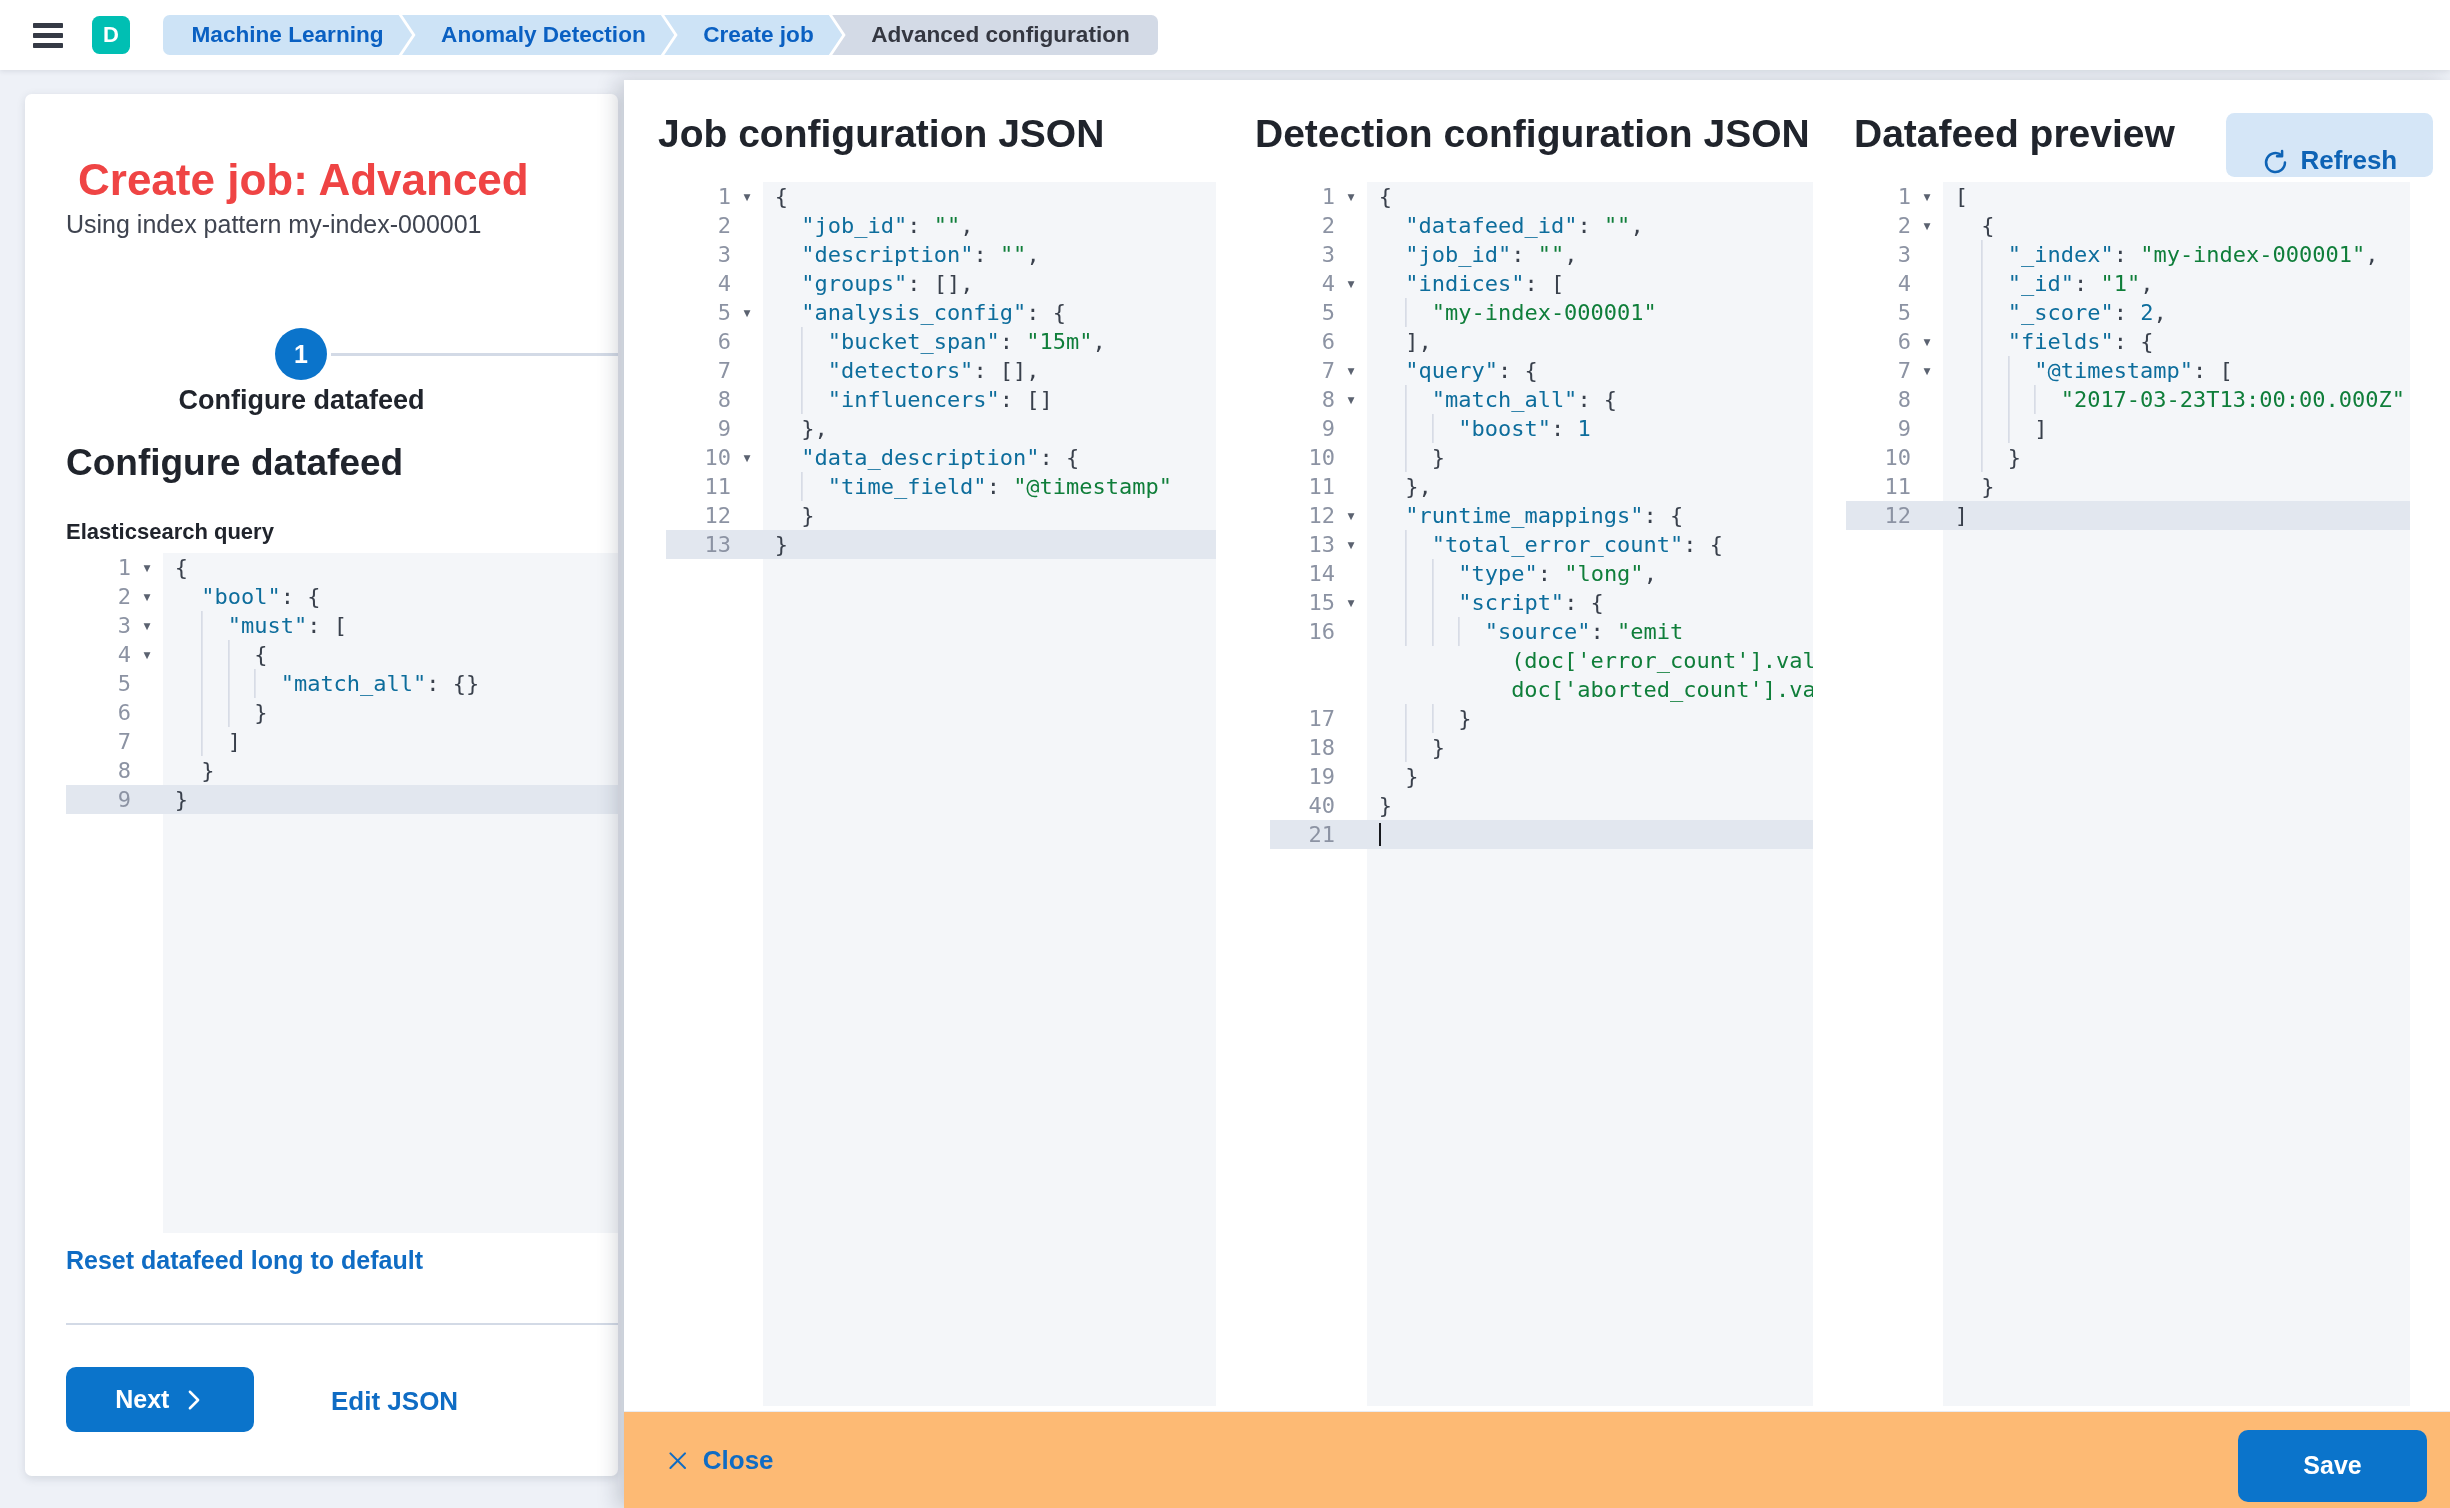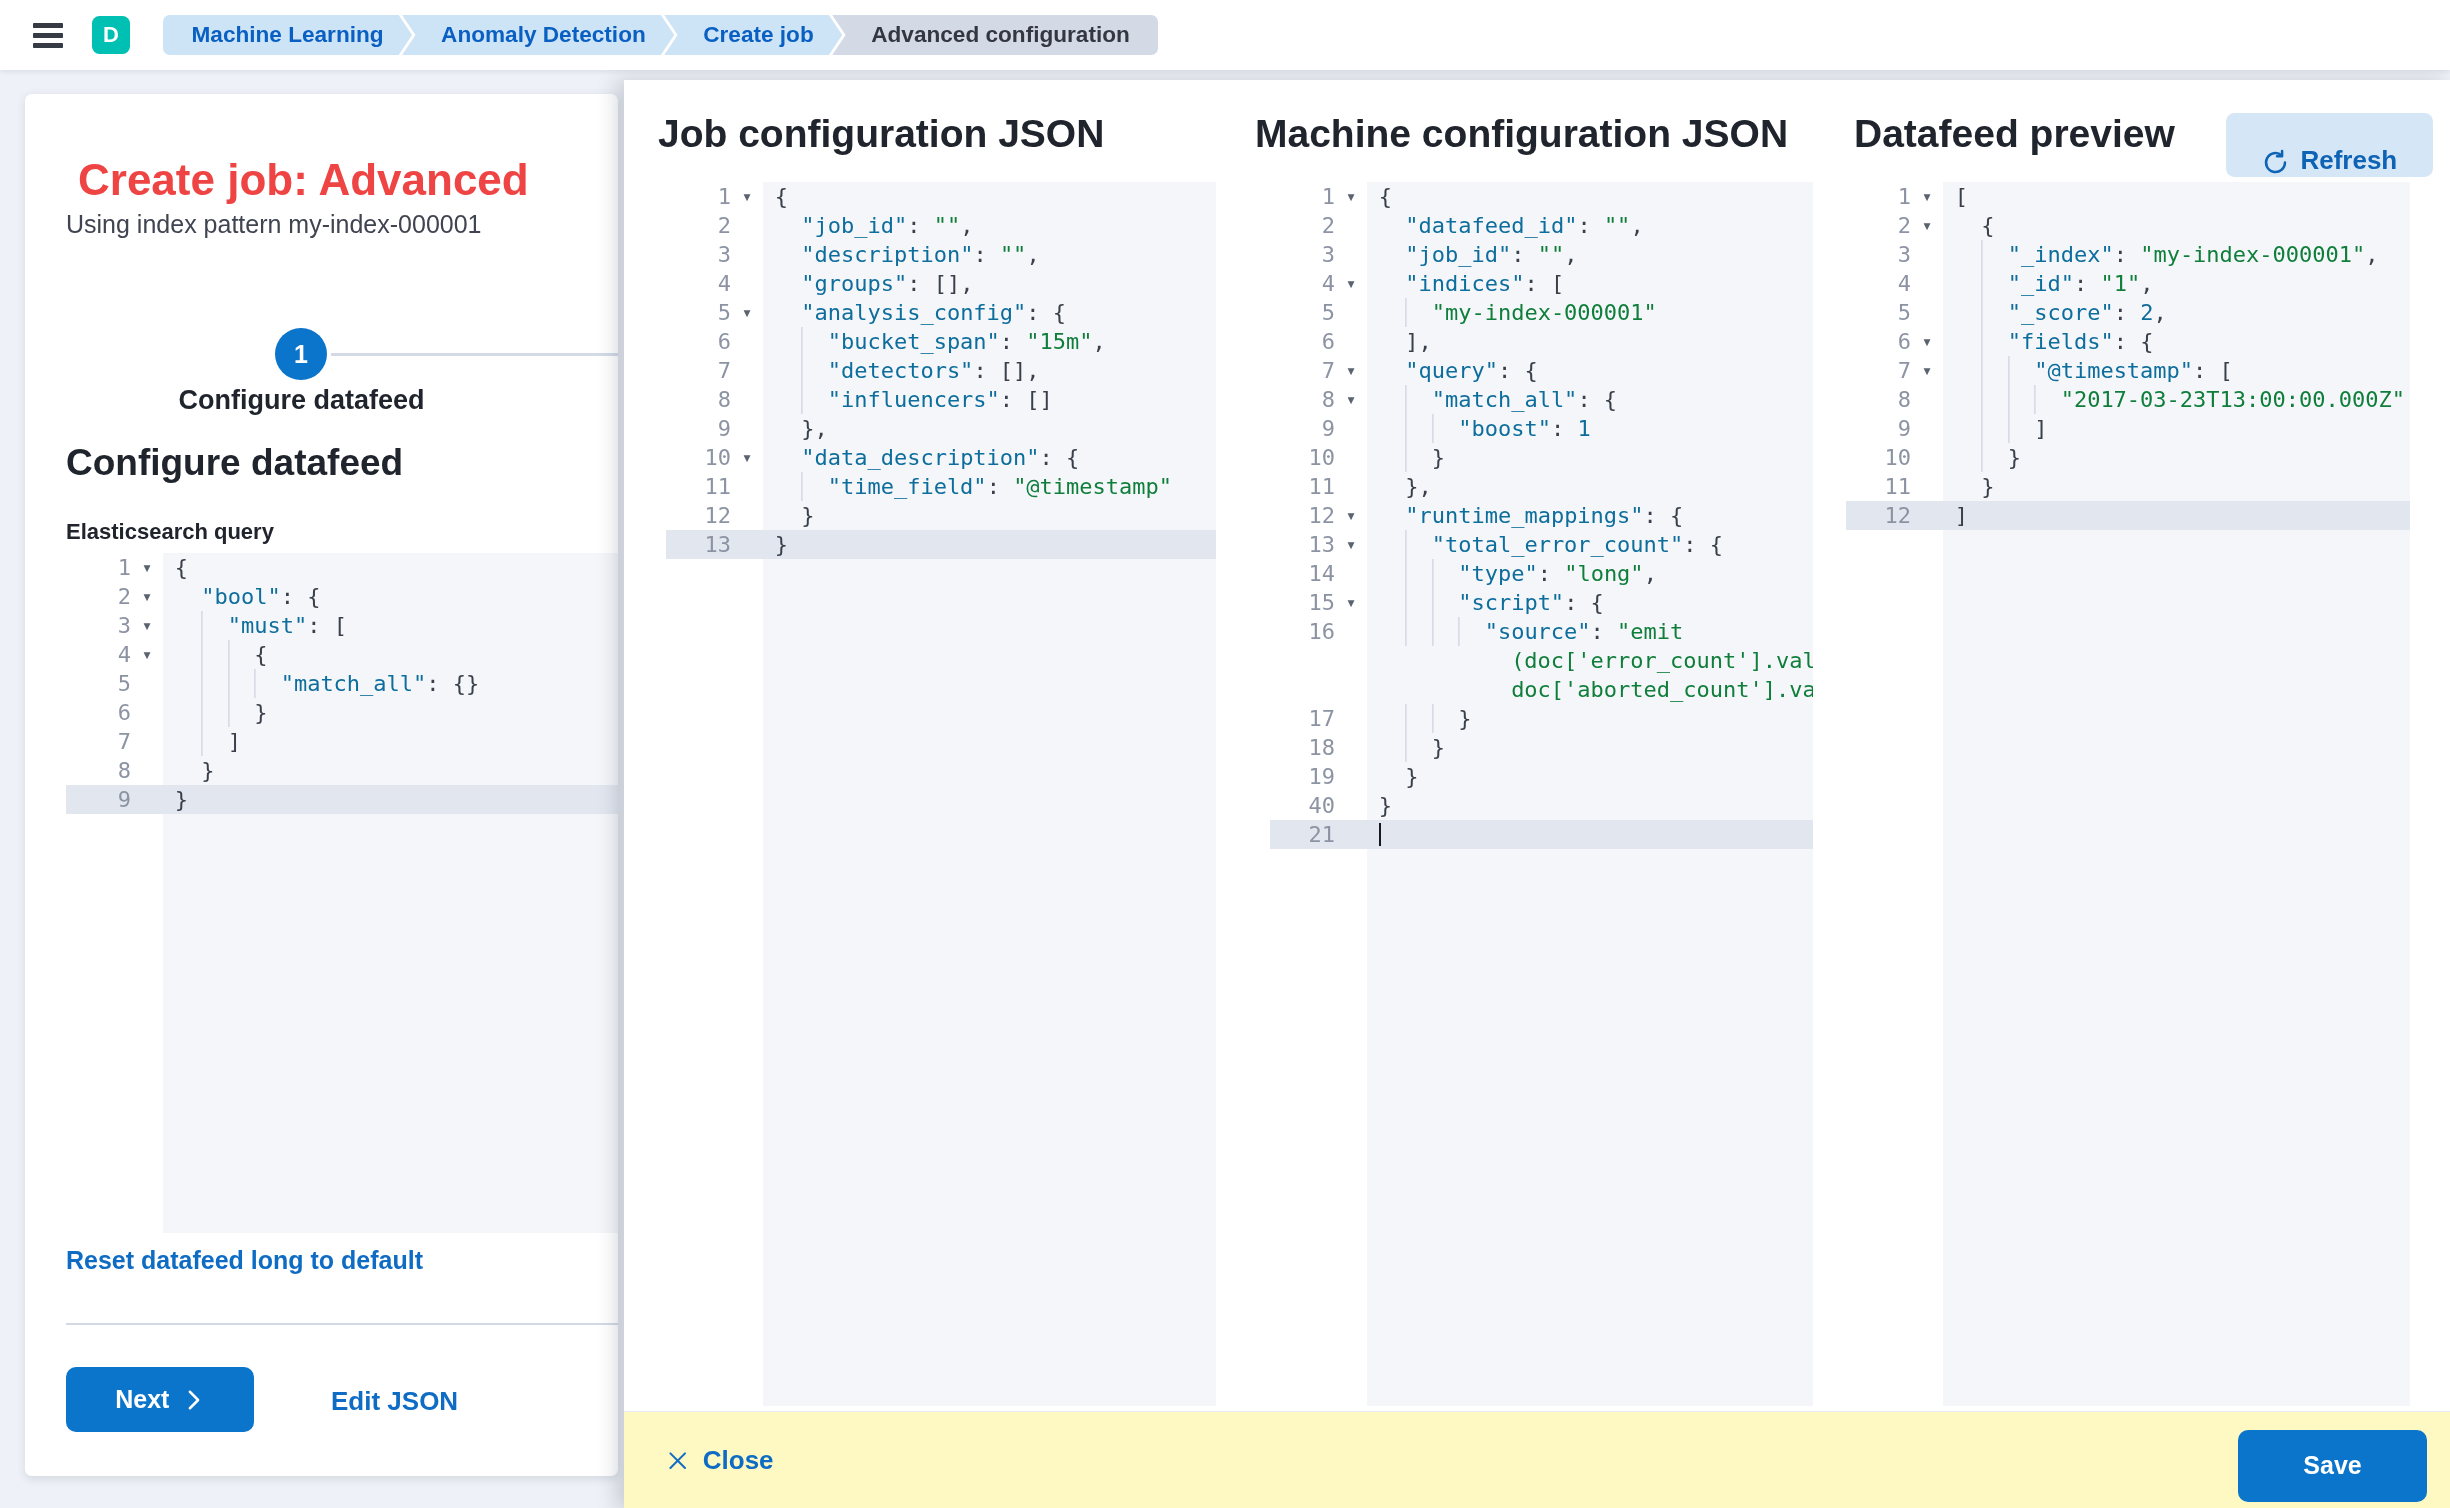--- a/index.html
+++ b/index.html
@@ -68,21 +68,21 @@
   .lnum{flex:none;width:65px;text-align:right;color:#8c93a3;user-select:none;}
   .fold{flex:none;width:32px;text-align:center;font-size:11.7px;line-height:29px;color:#5b6270;
     font-family:"Liberation Sans",sans-serif;}
   .ccontent{flex:1;white-space:pre;padding-left:11.7px;color:#39404c;}
   .tk-k{color:#0d6d9c;} .tk-s{color:#0f7e3a;} .tk-n{color:#0d6d9c;}
   .tk-p,.tk-w{color:#39404c;}
   .ig{display:inline-block;width:2ch;height:29px;vertical-align:top;box-shadow:inset 1.7px 0 0 #d7dce6;}
   .cursor{display:inline-block;width:2.5px;height:23.4px;margin-top:2.5px;background:#16181d;vertical-align:top;}
 
   
-  .flyout-footer{position:absolute;left:0;bottom:0;width:100%;height:97px;background:#fef9c3;
+  .flyout-footer{position:absolute;left:0;bottom:0;width:100%;height:97px;background:#fdba74;
     box-shadow:0 -0.8px 0 #e4e8ef;}
   .close-btn{position:absolute;left:42px;top:0;height:97px;display:flex;align-items:center;
     gap:13.4px;font-size:26px;}
   .save-btn{position:absolute;left:1614px;top:17.6px;width:189px;height:72px;}
 </style>
 </head>
 <body>
 
 <div class="header">
   <div class="hamburger">
@@ -165,21 +165,21 @@
     <span>Next</span>
     <svg width="22" height="22" viewBox="0 0 16 16">
       <polyline points="5,2 11,8 5,14" fill="none" stroke="#ffffff" stroke-width="1.8" stroke-linecap="round" stroke-linejoin="round"></polyline>
     </svg>
   </button>
   <div class="link edit-json">Edit JSON</div>
 </div>
 
 <div class="flyout">
   <h2 class="panel-title pt-job">Job configuration JSON</h2>
-  <h2 class="panel-title pt-df">Machine configuration JSON</h2>
+  <h2 class="panel-title pt-df">Detection configuration JSON</h2>
   <h2 class="panel-title pt-pv">Datafeed preview</h2>
 
   <button class="refresh-btn">
     <svg width="27" height="27" viewBox="0 0 16 16">
       <path d="M13.6 8 A5.6 5.6 0 1 1 11.7 3.8" fill="none" stroke="#0e63b5" stroke-width="1.5" stroke-linecap="round"></path>
       <polyline points="11.9,1.2 11.9,4.3 8.9,4.3" fill="none" stroke="#0e63b5" stroke-width="1.5" stroke-linecap="round" stroke-linejoin="round"></polyline>
     </svg>
     <span>Refresh</span>
   </button>
 

